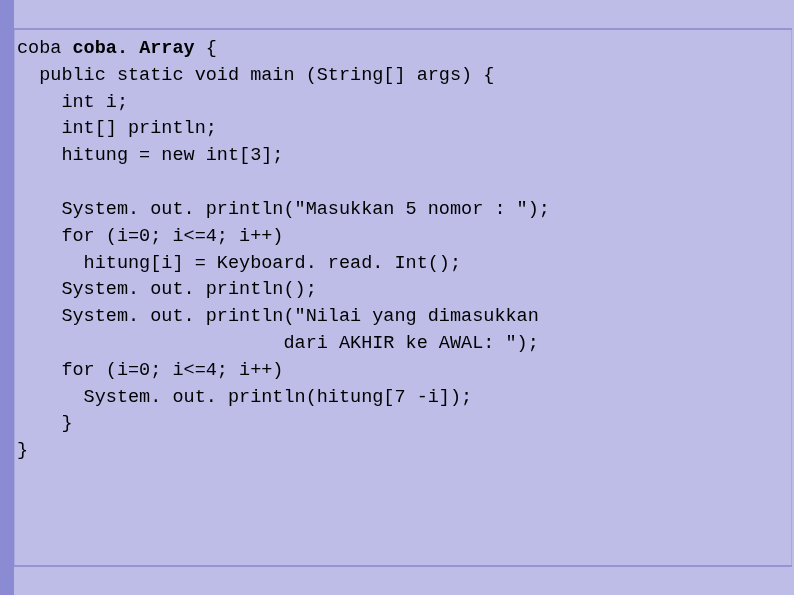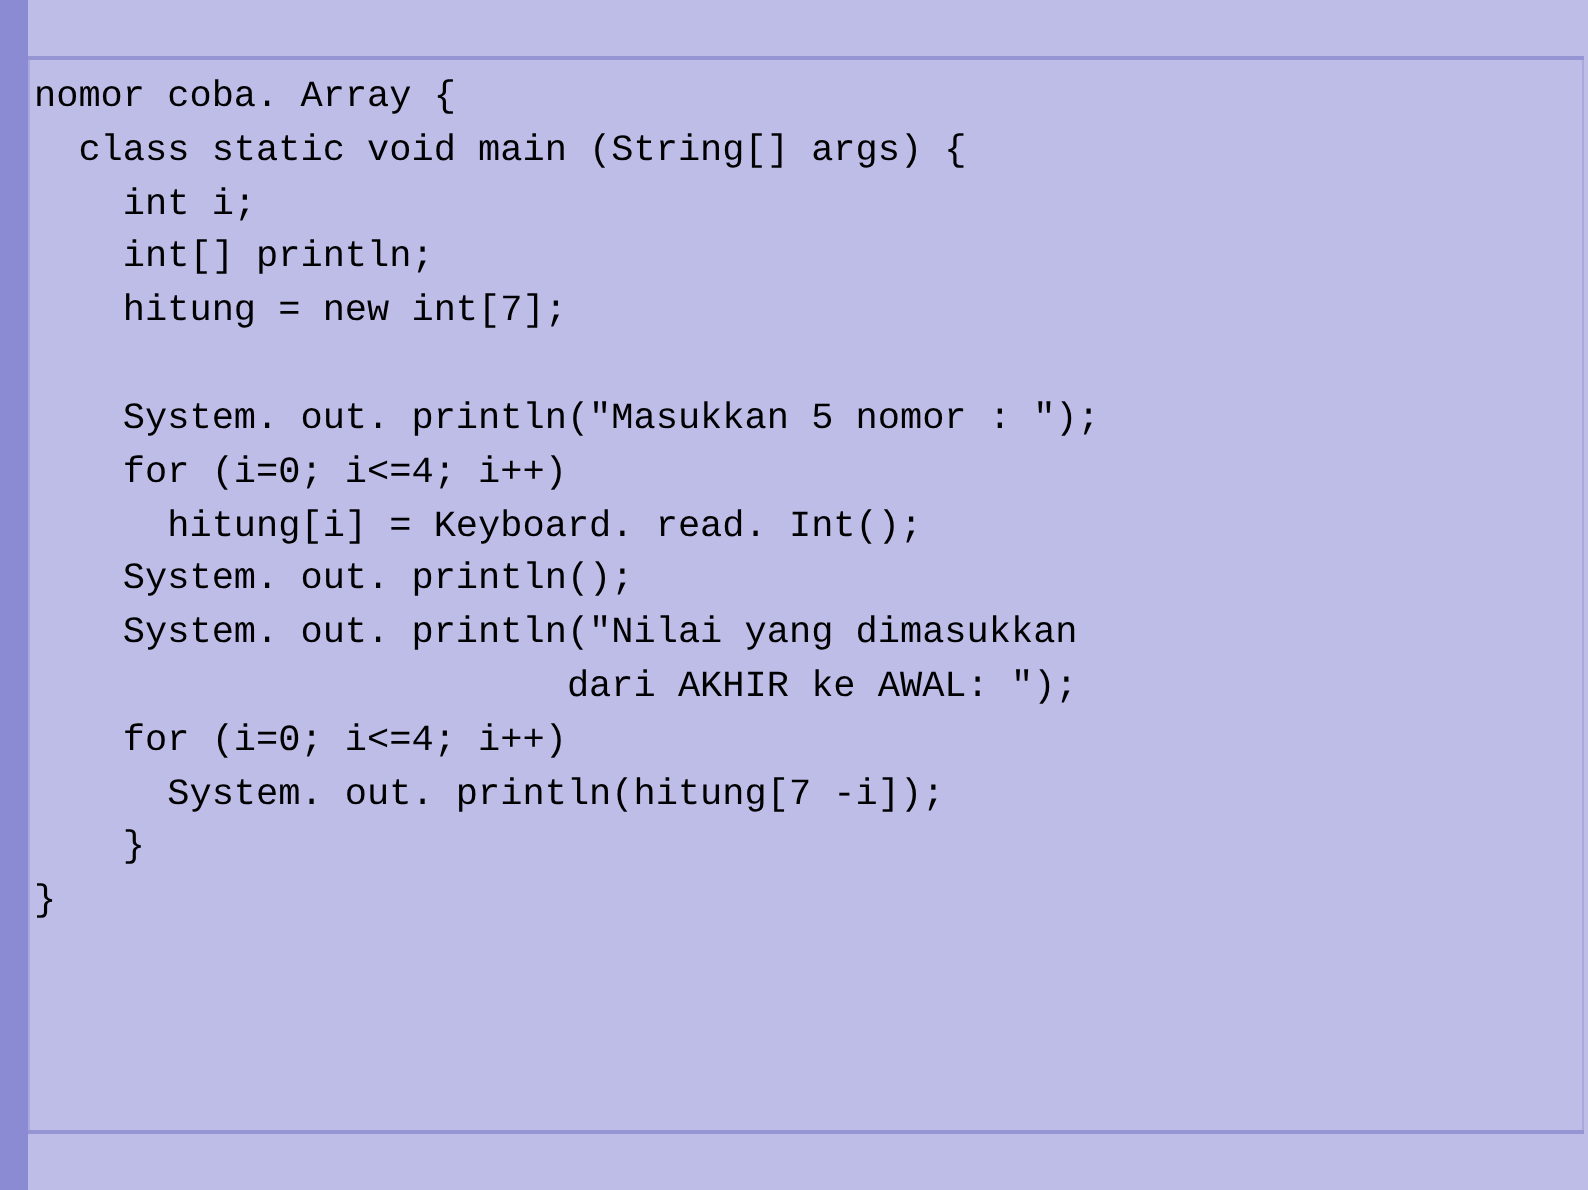--- a/index.html
+++ b/index.html
@@ -42,34 +42,34 @@
       left: 14px;
       right: 2px;
       top: 30px;
       bottom: 30px;
       padding: 6px 2px 0 2px;
       white-space: pre;
       color: #000;
       border-left: 1px solid rgba(90,90,180,0.2);
       border-right: 1px solid rgba(90,90,180,0.2);
     }
-    .b { font-weight: normal; }
+    .b { font-weight: bold; }
   </style>
 </head>
 <body>
 
 <div class="left-bar"></div>
 <div class="top-rule"></div>
 <div class="bot-rule"></div>
 
-<div class="code"><span>nomor </span><span class="b">coba. Array</span><span> {</span>
-<span>  class static void main (String[] args) {</span>
+<div class="code"><span>coba </span><span class="b">coba. Array</span><span> {</span>
+<span>  public static void main (String[] args) {</span>
 <span>    int i;</span>
 <span>    int[] println;</span>
-<span>    hitung = new int[7];</span>
+<span>    hitung = new int[3];</span>
 <span></span>
 <span>    System. out. println("Masukkan 5 nomor : ");</span>
 <span>    for (i=0; i&lt;=4; i++)</span>
 <span>      hitung[i] = Keyboard. read. Int();</span>
 <span>    System. out. println();</span>
 <span>    System. out. println("Nilai yang dimasukkan</span>
 <span>                        dari AKHIR ke AWAL: ");</span>
 <span>    for (i=0; i&lt;=4; i++)</span>
 <span>      System. out. println(hitung[7 -i]);</span>
 <span>    }</span>

